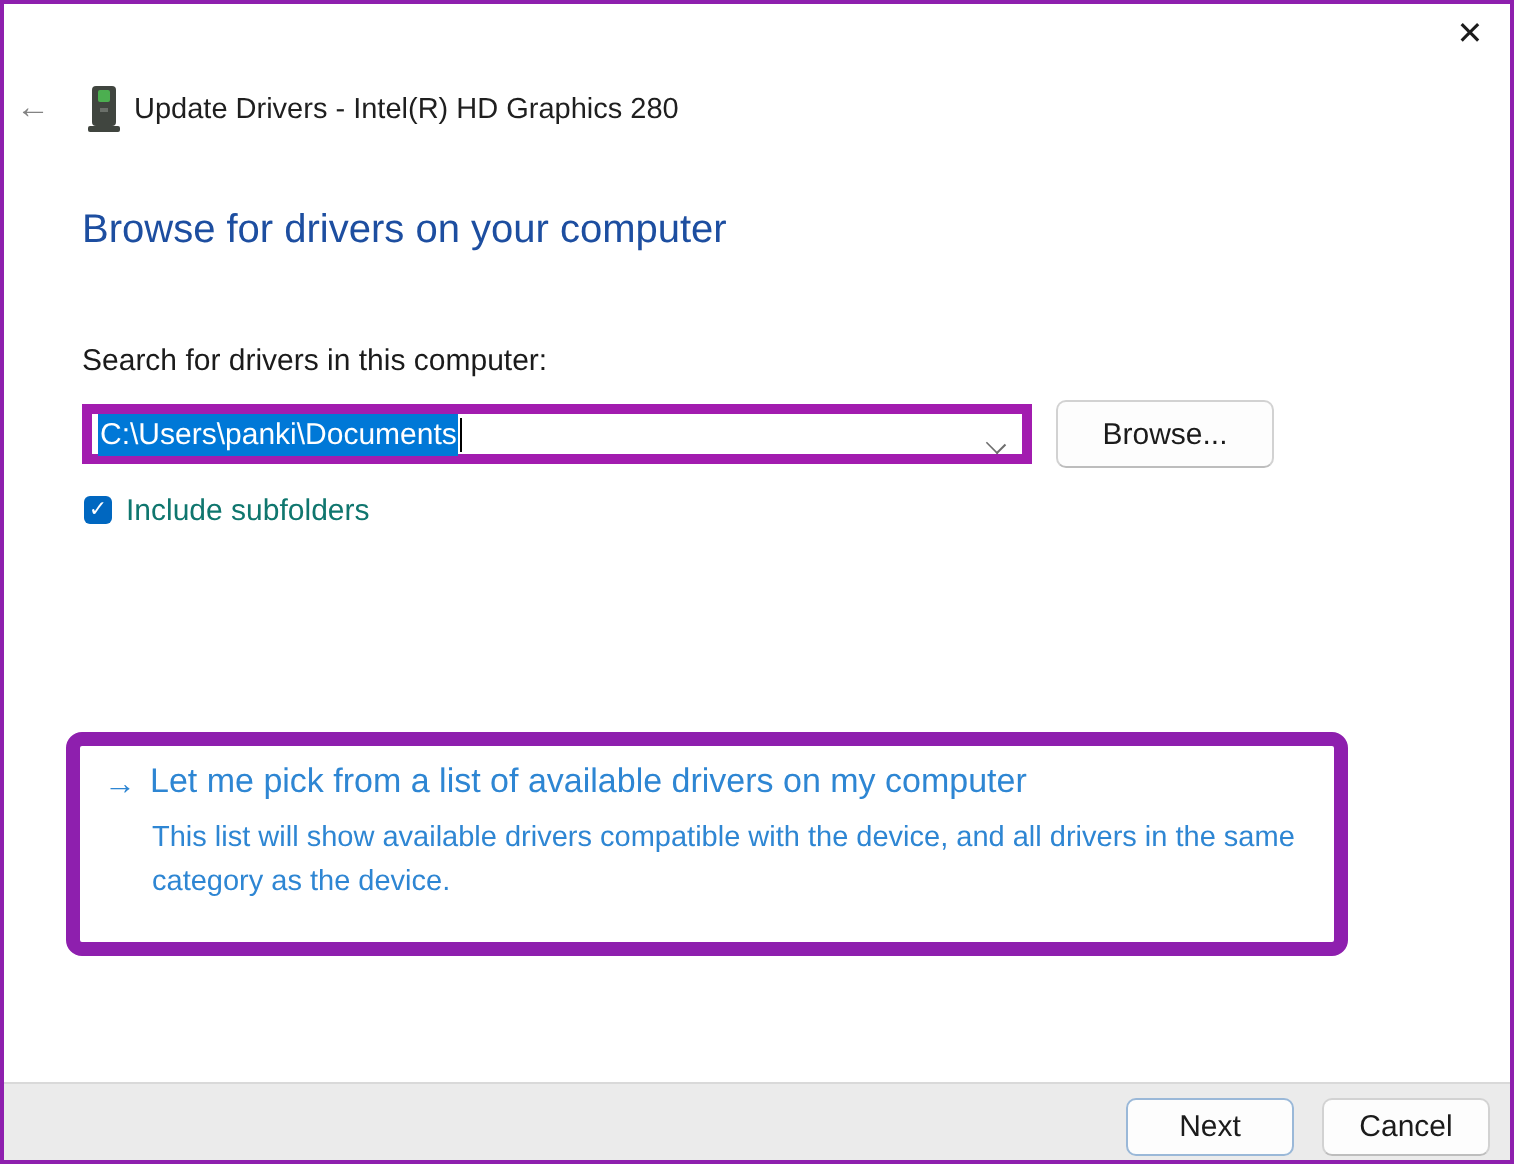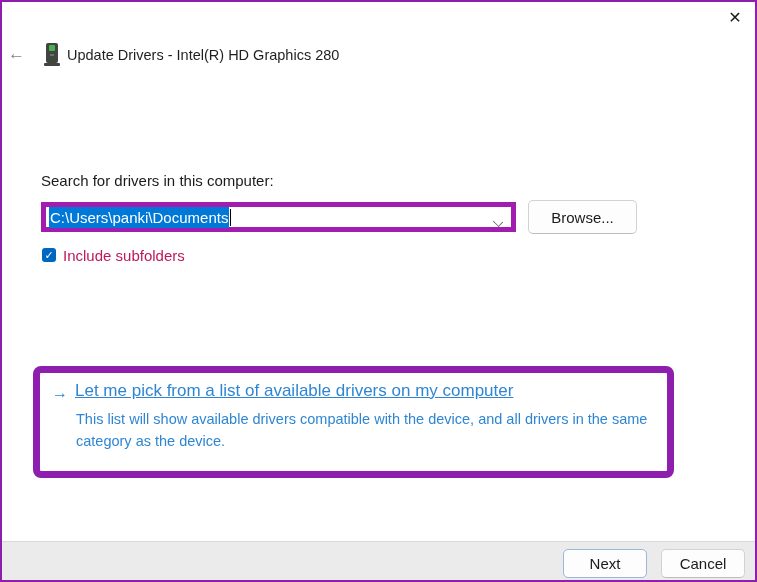--- a/index.html
+++ b/index.html
@@ -33,27 +33,27 @@
     border-right:1px solid #6d6d6d;border-bottom:1px solid #6d6d6d;transform:rotate(45deg) scaleY(.8);}
 
   .btn{box-sizing:border-box;display:flex;align-items:center;justify-content:center;
     background:#fdfdfd;border:1px solid #d2d2d2;border-bottom-color:#bdbdbd;border-radius:5px;
     font-size:15px;color:#1b1b1b;cursor:pointer;}
   .browse-btn{position:absolute;left:528px;top:200px;width:109px;height:34px;}
 
   .chk-row{position:absolute;left:42px;top:246px;height:18px;display:flex;align-items:center;cursor:pointer;}
   .chk-box{width:14px;height:14px;background:var(--checkbox-blue,#0067c0);border-radius:3px;
     display:flex;align-items:center;justify-content:center;color:#fff;font-size:11px;line-height:1;}
-  .chk-label{margin-left:7px;font-size:15px;color:#be185d;}
+  .chk-label{margin-left:7px;font-size:15px;color:#0f766e;}
 
   .pick-box{position:absolute;left:33px;top:366px;width:641px;height:112px;box-sizing:border-box;
     border:7px solid var(--annotation-purple,#8e1fae);border-radius:8px;background:transparent;}
 
   .pick-arrow{position:absolute;left:52px;top:384px;font-size:16px;color:var(--link-blue,#2e86d3);}
-  .pick-link{position:absolute;left:75px;top:381px;font-size:17px;color:var(--link-blue,#2e86d3);cursor:pointer;text-decoration:underline;}
+  .pick-link{position:absolute;left:75px;top:381px;font-size:17px;color:var(--link-blue,#2e86d3);cursor:pointer;}
   .pick-desc{position:absolute;left:76px;top:408px;width:588px;font-size:14.5px;line-height:22px;
     color:var(--link-blue,#2e86d3);}
 
   .footer{position:absolute;left:0;top:541px;width:757px;height:41px;background:#ebebeb;
     border-top:1px solid #d9d9d9;box-sizing:border-box;}
   .next-btn{position:absolute;left:563px;top:549px;width:84px;height:29px;border-color:#9ab8d8;}
   .cancel-btn{position:absolute;left:661px;top:549px;width:84px;height:29px;text-align:right;}
 </style>
 </head>
 <body>
@@ -68,20 +68,21 @@
 
   <div class="dev-icon">
     <div class="tower"></div>
     <div class="screen"></div>
     <div class="dot"></div>
     <div class="base"></div>
   </div>
 
   <div class="wizard-title">Update Drivers - Intel(R) HD Graphics 280</div>
 
+  <div class="heading">Browse for drivers on your computer</div>
 
   <div class="search-label">Search for drivers in this computer:</div>
 
   <div class="combobox">
     <span class="path-selected">C:\Users\panki\Documents</span>
     <span class="caret"></span>
     <span class="combo-chevron"></span>
   </div>
 
   <div class="btn browse-btn">Browse...</div>

